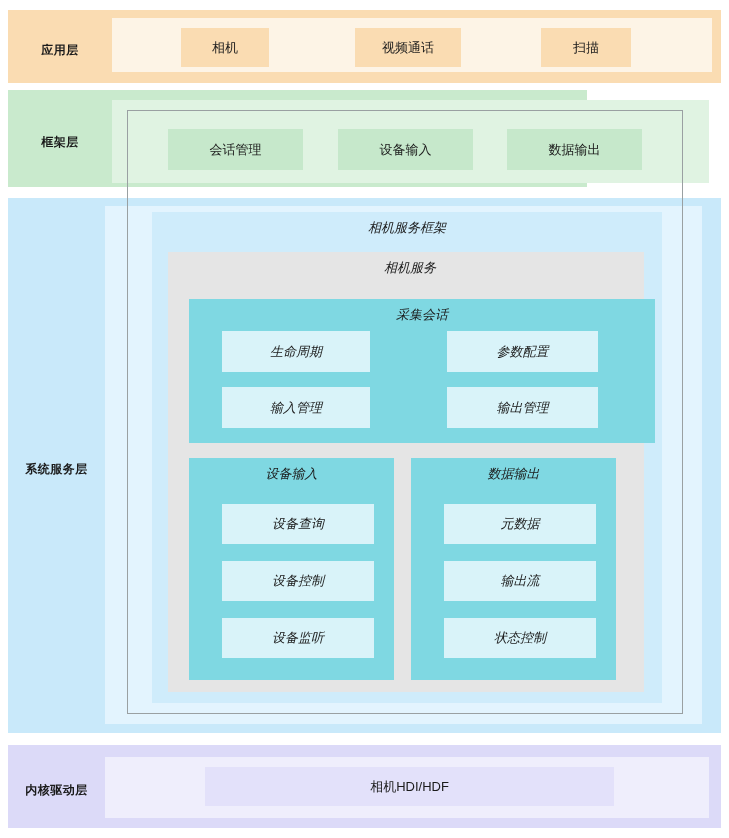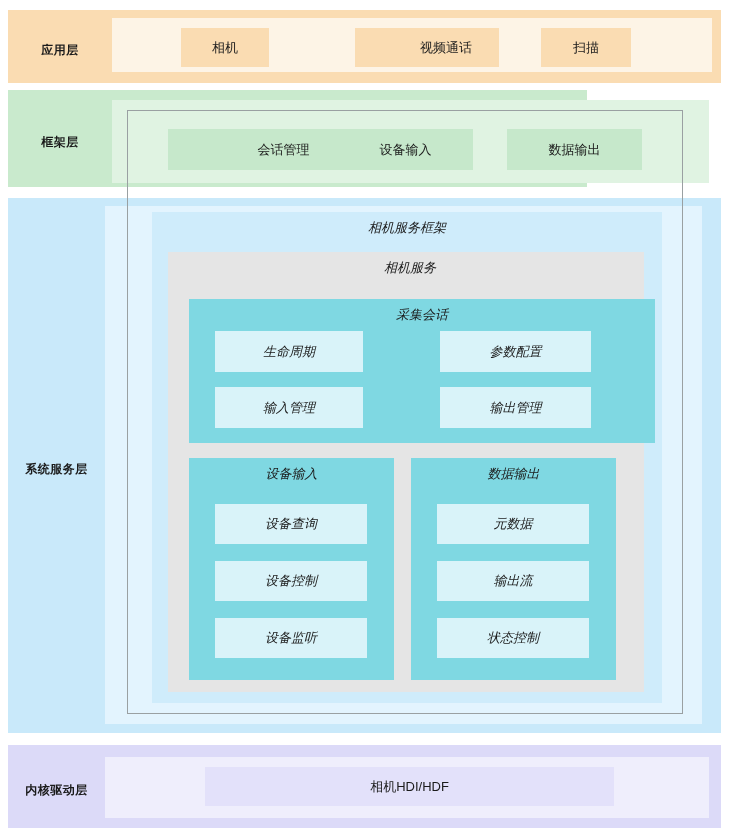--- a/index.html
+++ b/index.html
@@ -33,21 +33,21 @@
   
   .band-sys      { left:8px; top:198px; width:713px; height:535px; background:#C9E9FA; }
   .band-sys .band-label { width:97px; }
   .band-sys .inner { left:97px; top:8px; width:597px; height:518px; background:#E3F4FE; }
   .panel-fwk     { left:144px; top:14px; width:510px; height:491px; background:#CFECFB;font-style:italic; }
   .panel-svc     { left:16px; top:40px; width:468px; height:440px; background:#e5e5e5;padding-left:8px; }
   .panel-teal    { background:#7FD8E2; }
   .panel-session { left:21px; top:47px; width:466px; height:144px; }
   .panel-devin   { left:21px; top:206px; width:205px; height:222px; }
   .panel-dataout { left:243px; top:206px; width:205px; height:222px; }
-  .chip-teal     { background:#D9F3F9; height:41px; }
+  .chip-teal     { background:#D9F3F9; height:41px;margin-left:7px; }
   .chip-s-l      { left:26px;  width:148px; }
   .chip-s-r      { left:251px; width:151px; }
   .row-a { top:32px; } .row-b { top:88px; }
   .chip-col { left:26px; width:152px; height:40px; }
   .row-1 { top:46px; } .row-2 { top:103px; } .row-3 { top:160px; }
 
   
   .band-kernel   { left:8px; top:745px; width:713px; height:83px; background:#DCDAF8;text-decoration:underline; }
   .band-kernel .band-label { width:97px; }
   .band-kernel .inner { left:97px; top:12px; width:604px; height:61px; background:#EFEEFC; }
@@ -61,28 +61,28 @@
 </style>
 </head>
 <body>
 
 <div class="page">
 
   <div class="band band-app">
     <div class="band-label">应用层</div>
     <div class="inner"></div>
     <div class="chip chip-app" style="left:173px; width:88px;">相机</div>
-    <div class="chip chip-app" style="left:347px; width:106px;padding-left:38px;">视频通话</div>
+    <div class="chip chip-app" style="left:347px; width:106px;">视频通话</div>
     <div class="chip chip-app" style="left:533px; width:90px;">扫描</div>
   </div>
 
   <div class="band band-fw">
     <div class="band-label">框架层</div>
     <div class="inner"></div>
-    <div class="chip chip-fw" style="left:160px;padding-left:48px;">会话管理</div>
+    <div class="chip chip-fw" style="left:160px;">会话管理</div>
     <div class="chip chip-fw" style="left:330px;">设备输入</div>
     <div class="chip chip-fw" style="left:499px;">数据输出</div>
   </div>
 
   <div class="band band-sys">
     <div class="band-label">系统服务层</div>
     <div class="inner"></div>
 
     <div class="panel panel-fwk">
       <div class="panel-title">相机服务框架</div>

